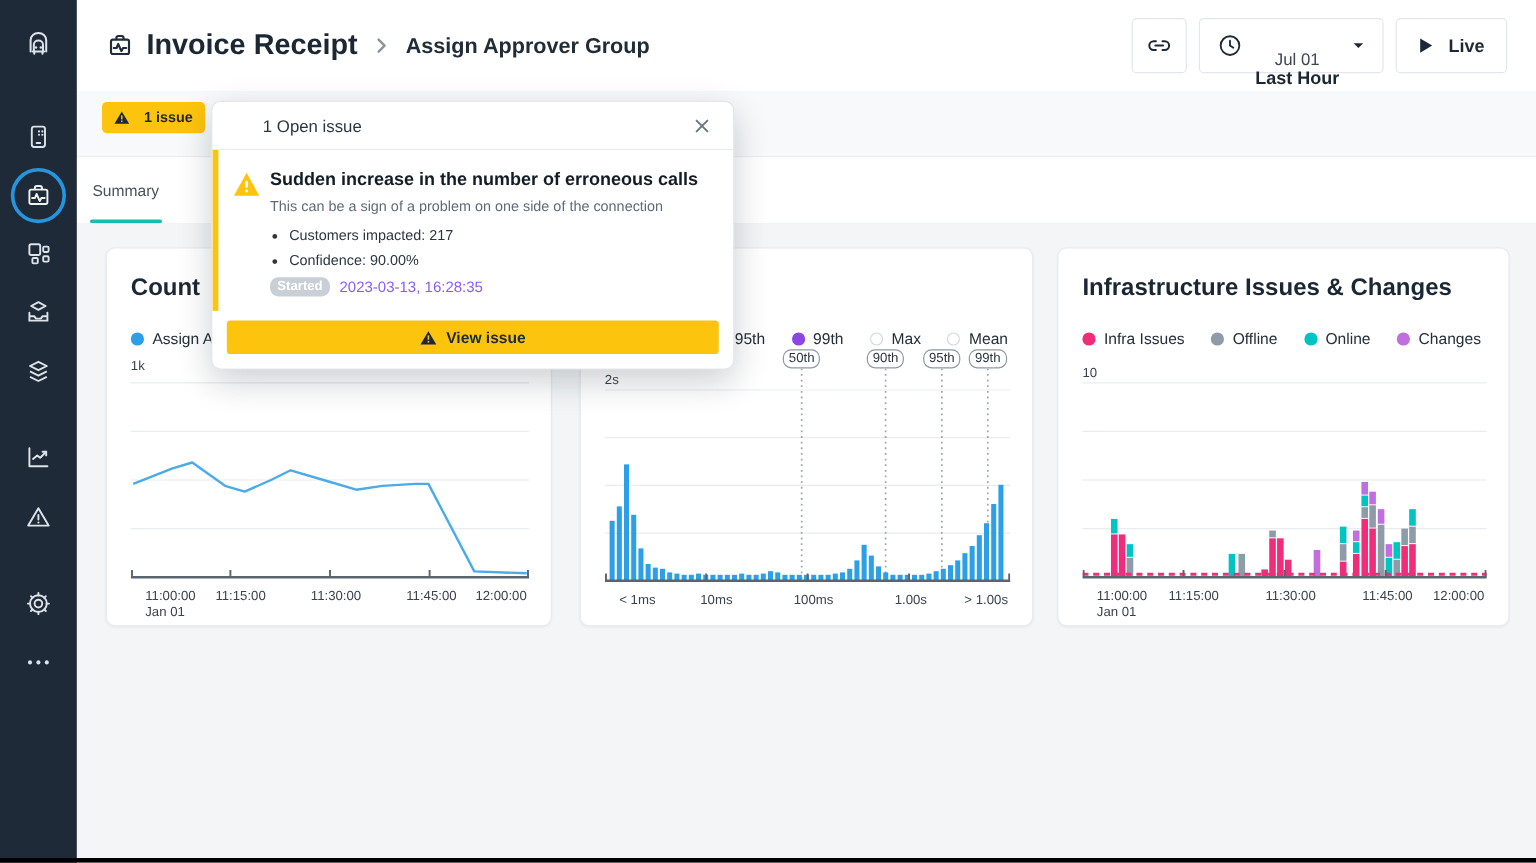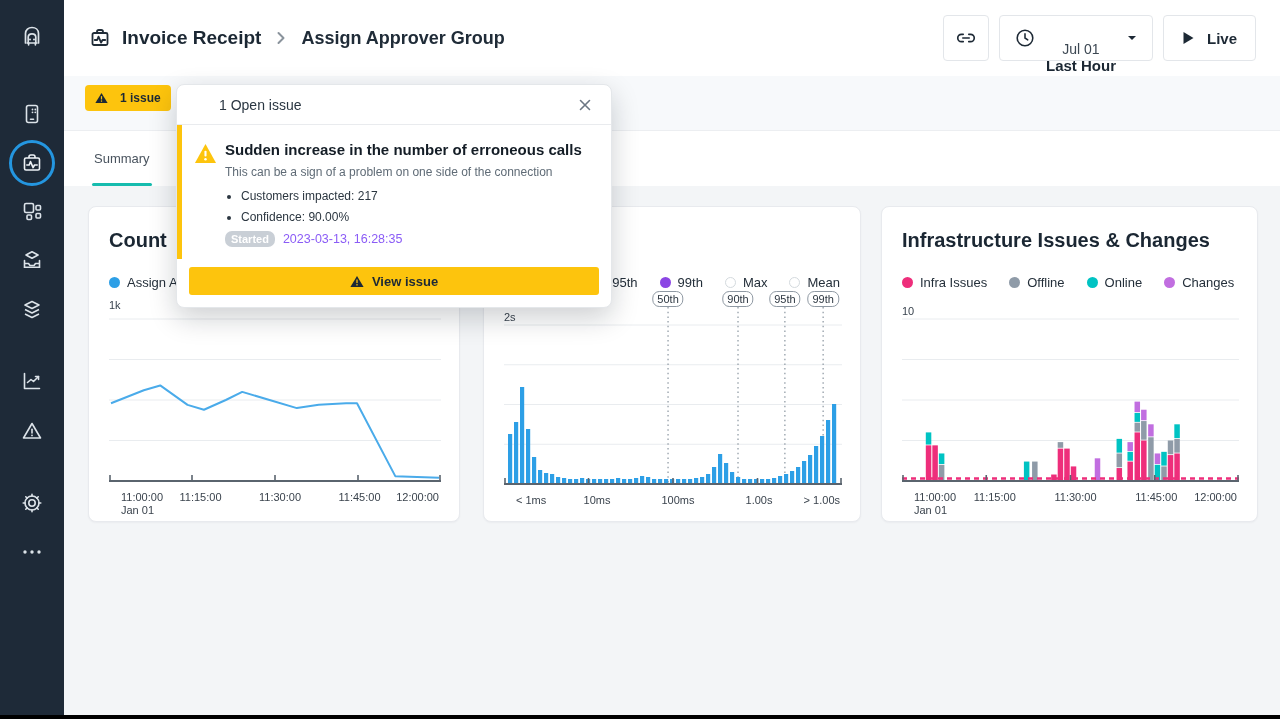--- a/index.html
+++ b/index.html
@@ -17,41 +17,41 @@
     color:#eef2f6; cursor:pointer; }
   .active-ring svg { width:24px; height:24px; }
   .side-dots { color:#dce3e9; font-size:18px; letter-spacing:2px; font-weight:bold; }
 
   
   .main { position:absolute; left:64px; top:0; right:0; bottom:0; }
   .header { position:absolute; left:0; right:0; top:0; height:76px; background:#fff;
     display:flex; align-items:center; justify-content:space-between; padding:0 24px; }
   .breadcrumb { display:flex; align-items:center; gap:10px; }
   .breadcrumb .bc-icon { width:24px; height:24px; color:#202c38; }
-  .bc-parent { font-size:19px; font-weight:bold; color:#1b2733; }
+  .bc-parent { font-size:24px; font-weight:bold; color:#1b2733; }
   .bc-sep { color:#8a939c; width:16px; height:16px; margin:0 2px; }
   .bc-current { font-size:18px; font-weight:600; color:#202c38; }
   .header-actions { display:flex; gap:10px; }
   .hbtn { background:#fff; border:1px solid #e3e6ea; border-radius:4px; height:46px;
     display:flex; align-items:center; justify-content:center; cursor:pointer; color:#1d2935; }
   .hbtn.icon-only { width:46px; }
   .time-btn { padding:0 14px; gap:10px; }
   .time-text { display:flex; flex-direction:column; align-items:center; line-height:1.15; }
   .time-date { font-size:14px; color:#3c4752;margin-top:40px; }
   .time-range { font-size:15px; font-weight:bold; color:#1b2733; }
   .live-btn { padding:0 18px; gap:12px; font-size:15px; font-weight:600; }
 
   .band { position:absolute; left:0; right:0; top:76px; height:54px; background:#f7f9fb; }
   .issue-badge { position:absolute; left:21px; top:9px; height:26px; background:#fdc40d; border-radius:4px;
     display:flex; align-items:center; gap:12px; padding:0 10px; cursor:pointer; }
   .issue-badge span { font-size:12px; font-weight:bold; color:#1d2935; }
 
   .tabbar { position:absolute; left:0; right:0; top:130px; height:56px; background:#fff;
     border-top:1px solid #eceef1; box-shadow:0 3px 5px -2px rgba(20,30,40,.10);
-    display:flex; align-items:stretch; padding:0 28px; }
+    display:flex; align-items:stretch; padding:0 11px; }
   .tab { position:relative; display:flex; align-items:center; padding:0 2px; font-size:13px;
     color:#49535e; cursor:pointer; }
   .tab.active::after { content:""; position:absolute; left:0; right:0; bottom:0; height:3px;
     background:#16bcae; border-radius:2px; }
 
   .content { position:absolute; left:0; right:0; top:186px; bottom:0; background:#f3f5f7;text-decoration:underline; }
 
   
   .card { position:absolute; top:20px; height:316px; background:#fff; border:1px solid #e8eaee;
     border-radius:8px; box-shadow:0 1px 2px rgba(16,24,40,.04); }

